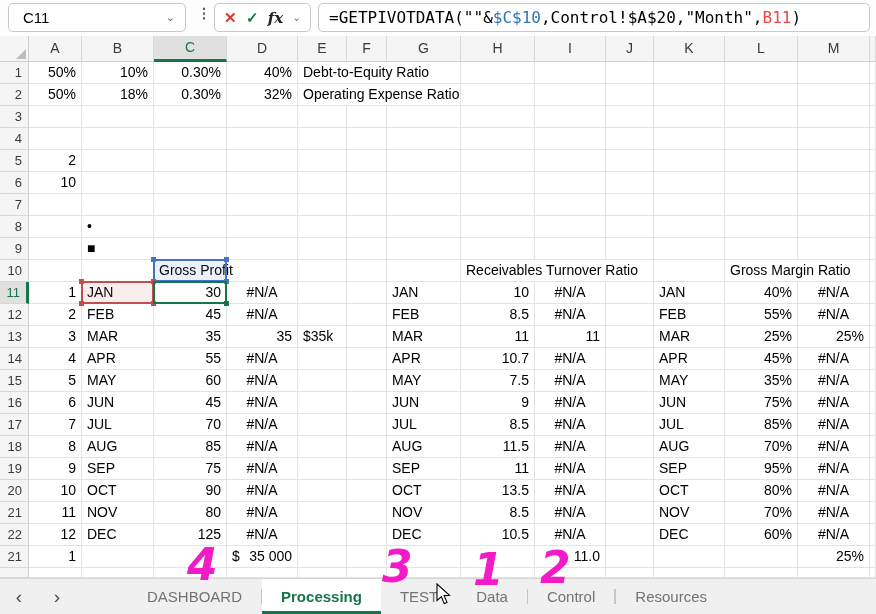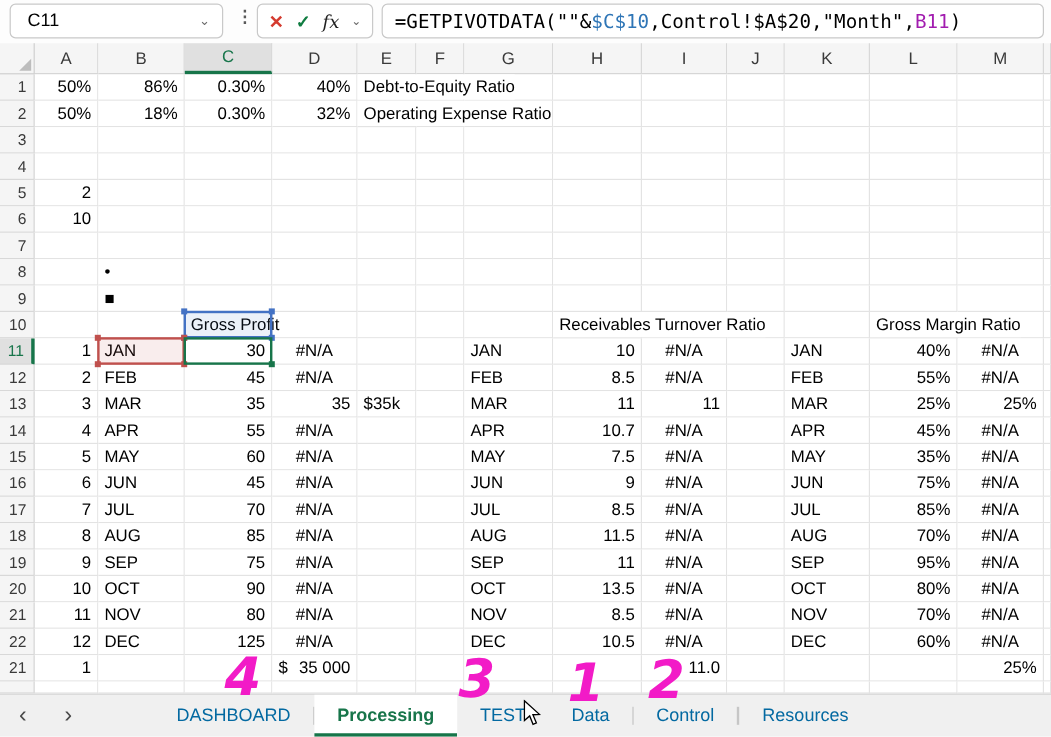--- a/index.html
+++ b/index.html
@@ -9,21 +9,21 @@
   
   .fbar{position:absolute;left:0;top:0;width:876px;height:36px;background:#fdfdfd}
   .fbox{position:absolute;top:3px;height:29px;border:1px solid #c9c9c9;border-radius:5px;background:#fff;display:flex;align-items:center}
   .namebox{left:8px;width:178px;font-size:15px}
   .namebox .val{flex:1;padding-left:14px}
   .chev{color:#6a6a6a;font-size:11px;padding:0 10px 0 4px}
   .dots{position:absolute;left:197px;top:9px;color:#595959;font-size:14px;font-weight:bold;line-height:9px;text-align:center;width:8px}
   .fbtns{left:214px;width:97px;justify-content:space-between;padding:0 9px}
   .xicon{color:#d43b2f;font-size:15px;font-weight:bold}
   .vicon{color:#107c41;font-size:15px;font-weight:bold}
-  .fxicon{font-family:"DejaVu Serif",serif;font-style:italic;font-size:15px;color:#222;font-weight:normal}
+  .fxicon{font-family:"DejaVu Serif",serif;font-style:italic;font-size:15px;color:#222;font-weight:bold}
   .fxchev{color:#6a6a6a;font-size:10px}
   .finput{left:318px;width:552px;font-family:"DejaVu Sans Mono",monospace;font-size:16px;padding-left:10px;white-space:pre;overflow:hidden}
 
   
   .sheet{position:absolute;left:0;top:36px;width:876px;height:542px;font-size:14px;background:#fff}
   .hrow{display:flex;height:26px}
   .corner{width:29px;background:#f5f5f5;border-right:1px solid #cfcfcf;border-bottom:1px solid #cfcfcf;position:relative}
   .corner:after{content:"";position:absolute;right:2px;bottom:2px;border-style:solid;border-width:0 0 10px 10px;border-color:transparent transparent #bdbdbd transparent}
   .ch{background:#f5f5f5;border-right:1px solid #d8d8d8;border-bottom:1px solid #cfcfcf;text-align:center;line-height:25px;color:#3a3a3a;font-size:14px}
   .ch.sel{background:#e0e0e0;border-bottom:3px solid #17754a;line-height:22px;color:#17754a}
@@ -39,21 +39,21 @@
   .spill .sp{position:absolute;left:0;top:0;height:21px;line-height:21px;white-space:nowrap;background:#fff;padding-left:5px;z-index:2}
   .spill .sp.nobg{background:transparent}
   .refbox{position:absolute;z-index:3}
   .hdl{position:absolute;width:5px;height:5px}
   .tl{left:-4px;top:-4px}.tr{right:-4px;top:-4px}.bl{left:-4px;bottom:-4px}.br{right:-4px;bottom:-4px}
 
   
   .tabbar{position:absolute;left:0;top:578px;width:876px;height:36px;background:#f0f0f0;border-top:1px solid #d6d6d6;display:flex;align-items:stretch;font-size:15px}
   .nav{width:38px;display:flex;align-items:center;justify-content:center;color:#4a4a4a;font-size:19px}
   .tspacer{width:52px}
-  .tab{display:flex;align-items:center;padding:0 19px;color:#0369a1;white-space:nowrap}
+  .tab{display:flex;align-items:center;padding:0 19px;color:#737373;white-space:nowrap}
   .tab.active{background:#fff;color:#17754a;font-weight:bold;box-shadow:inset 0 -3px 0 #17754a}
   .tsep{width:1px;height:15px;background:#c6c6c6;align-self:center}
 
   
   .annolayer{position:absolute;left:0;top:0;width:876px;height:614px;pointer-events:none;z-index:10}
   .anno{position:absolute;font-family:"DejaVu Sans",sans-serif;font-style:italic;font-weight:800;font-size:44px;line-height:1}
   .cursor{position:absolute;z-index:20}
 </style>
 </head>
 <body>
@@ -63,21 +63,21 @@
     <span class="val">C11</span>
     <span class="chev">⌄</span>
   </div>
   <div class="dots">⋮</div>
   <div class="fbox fbtns">
     <span class="xicon">✕</span>
     <span class="vicon">✓</span>
     <span class="fxicon">fx</span>
     <span class="fxchev">⌄</span>
   </div>
-  <div class="fbox finput"><span style="color: rgb(0, 0, 0);">=GETPIVOTDATA(""&amp;</span><span style="color: rgb(46, 117, 182);">$C$10</span><span style="color: rgb(0, 0, 0);">,Control!$A$20,"Month",</span><span style="color: #a21caf;">B11</span><span style="color: rgb(0, 0, 0);">)</span></div>
+  <div class="fbox finput"><span style="color: rgb(0, 0, 0);">=GETPIVOTDATA(""&amp;</span><span style="color: rgb(46, 117, 182);">$C$10</span><span style="color: rgb(0, 0, 0);">,Control!$A$20,"Month",</span><span style="color: #ef4444;">B11</span><span style="color: rgb(0, 0, 0);">)</span></div>
 </div>
 
 <div class="sheet">
     <div class="hrow">
       <div class="corner"></div>
       <div class="ch" style="width:53px">A</div>
       <div class="ch" style="width:72px">B</div>
       <div class="ch sel" style="width:73px">C</div>
       <div class="ch" style="width:71px">D</div>
       <div class="ch" style="width:49px">E</div>
@@ -87,21 +87,21 @@
       <div class="ch" style="width:71px">I</div>
       <div class="ch" style="width:48px">J</div>
       <div class="ch" style="width:71px">K</div>
       <div class="ch" style="width:73px">L</div>
       <div class="ch" style="width:72px">M</div>
       <div class="ch" style="width:6px"></div>
     </div>
     <div class="row">
       <div class="rh">1</div>
       <div class="cell ar" style="width:53px">50%</div>
-      <div class="cell ar" style="width:72px">86%</div>
+      <div class="cell ar" style="width:72px">10%</div>
       <div class="cell ar" style="width:73px">0.30%</div>
       <div class="cell ar" style="width:71px">40%</div>
       <div class="cell al spill" style="width:49px">
         <span class="sp">Debt-to-Equity Ratio</span>
       </div>
       <div class="cell" style="width:40px"></div>
       <div class="cell" style="width:74px"></div>
       <div class="cell" style="width:74px"></div>
       <div class="cell" style="width:71px"></div>
       <div class="cell" style="width:48px"></div>

